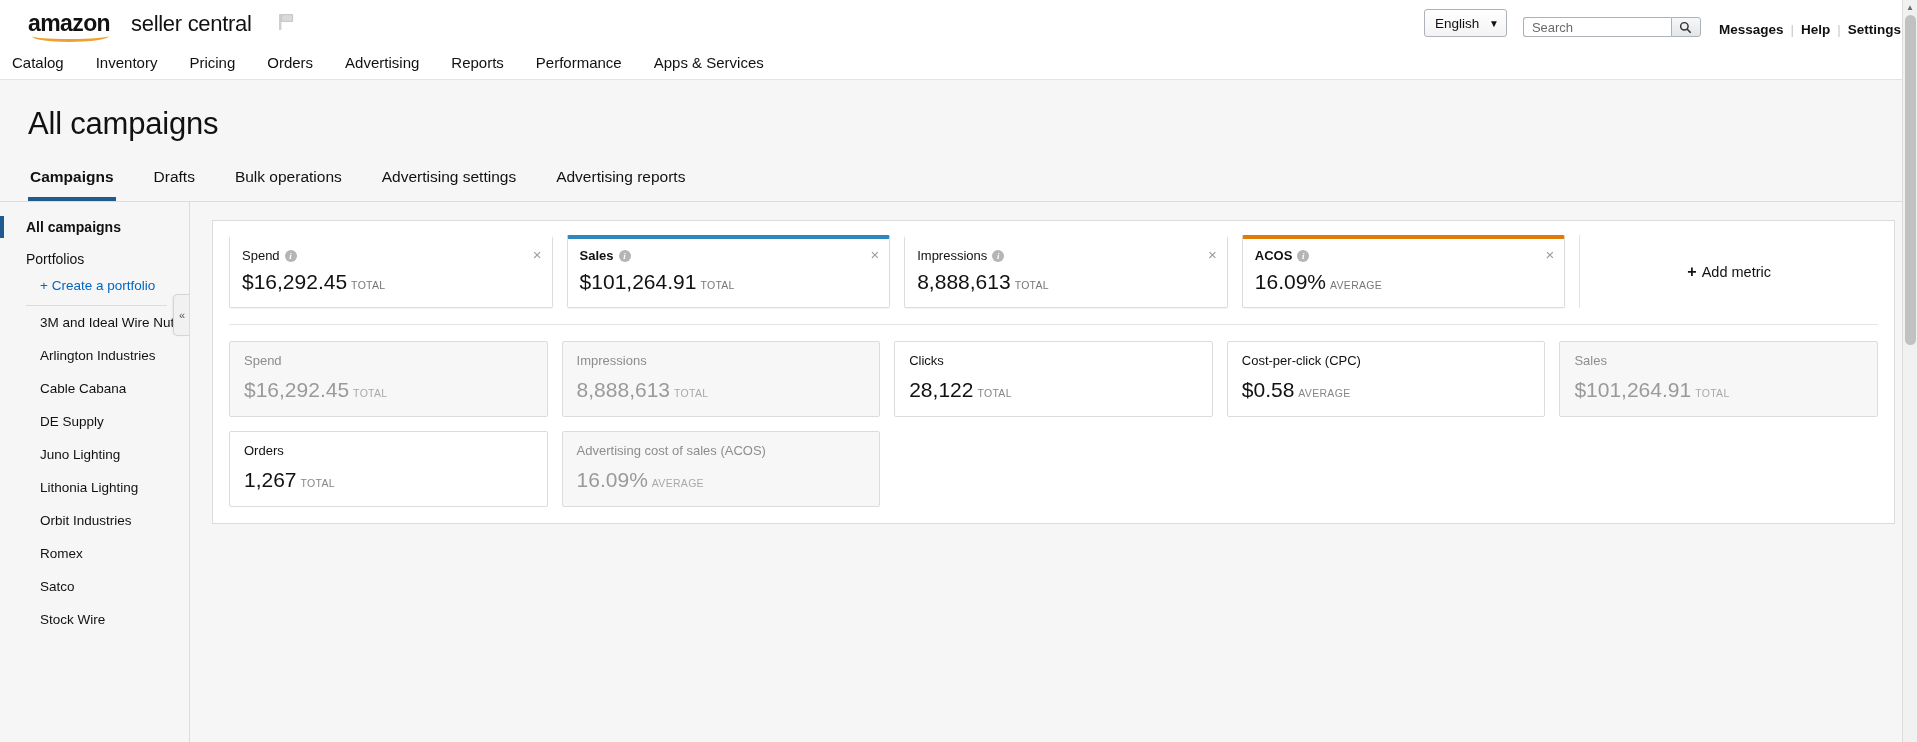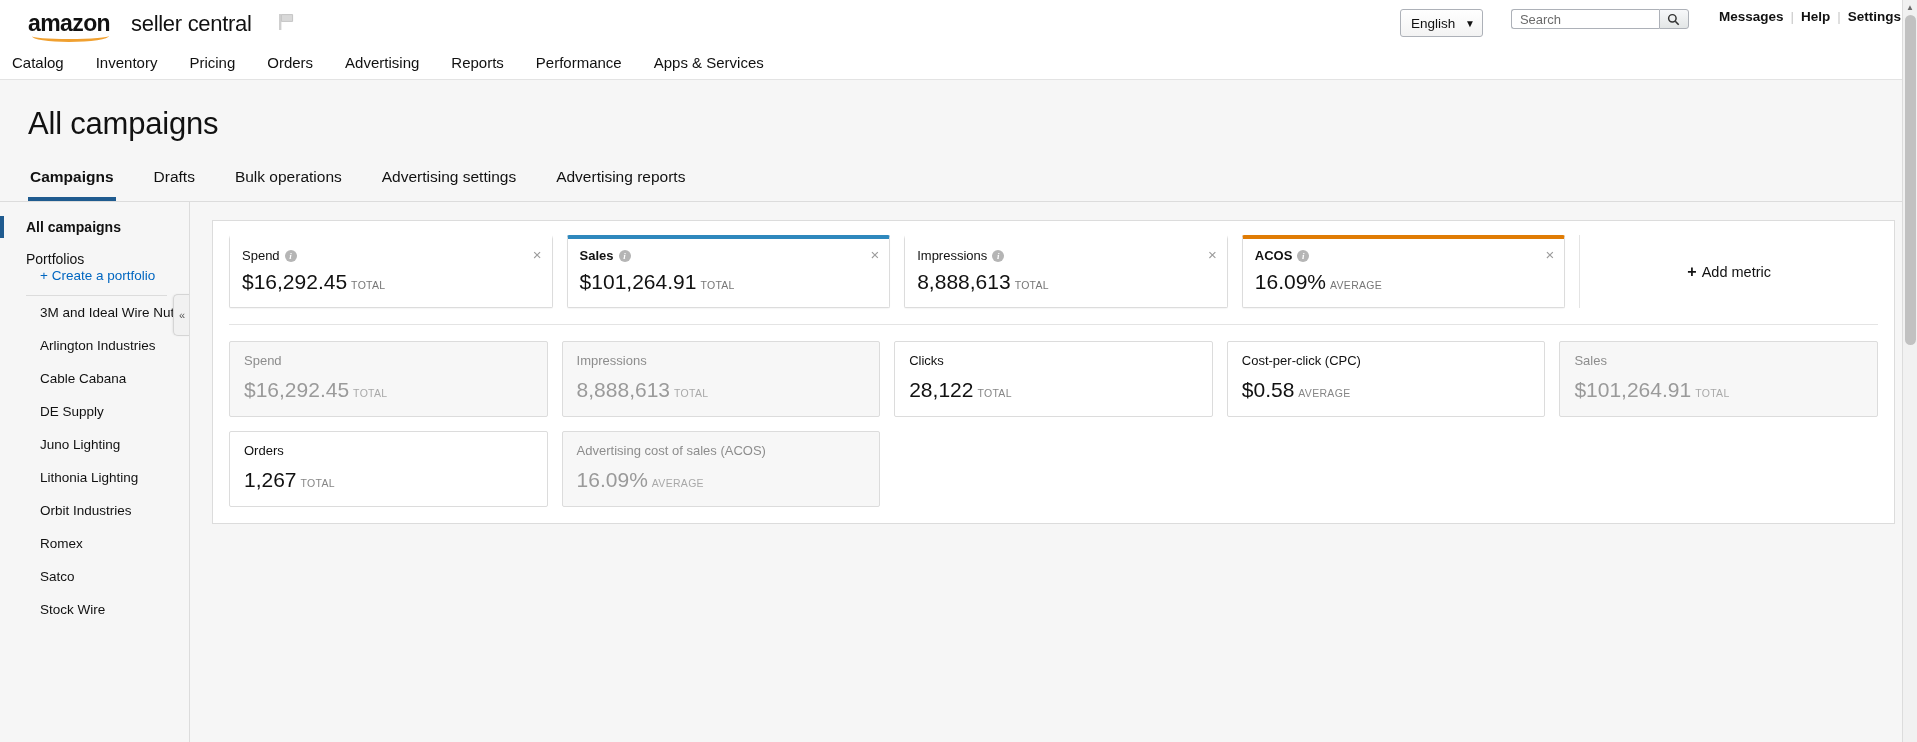--- a/index.html
+++ b/index.html
@@ -45,22 +45,22 @@
     color: #111111;
     line-height: 1;
     letter-spacing: -0.3px;
     margin-left: 5px;
   }
   .flag-icon { margin-left: 26px; margin-bottom: 2px; display:inline-flex; }
 
   .topbar-right {
     margin-left: auto;
     display: flex;
-    align-items: flex-start;
-    gap: 16px;
+    align-items: flex-end;
+    gap: 4px;
     padding-right: 16px;
   }
   .lang-select {
     appearance: none;
     -webkit-appearance: none;
     border: 1px solid #adb1b8;
     border-radius: 3px;
     background: linear-gradient(#ffffff, #f3f3f3);
     font-family: "Liberation Sans", sans-serif;
     font-size: 13.5px;
@@ -167,21 +167,21 @@
     padding: 3px 0 3px 22px;
     border-left: 4px solid #1f5b8f;
     margin-left: -0px;
     margin-bottom: 13px;
     cursor: pointer;
   }
   .side-portfolios {
     color: #111;
     font-size: 14px;
     padding-left: 26px;
-    margin-bottom: 1px;
+    margin-bottom: 11px;
     cursor: pointer;
   }
   .side-create {
     color: #0066c0;
     font-size: 13.5px;
     padding-left: 40px;
     margin-bottom: 12px;
     cursor: pointer;
   }
   .side-divider {

